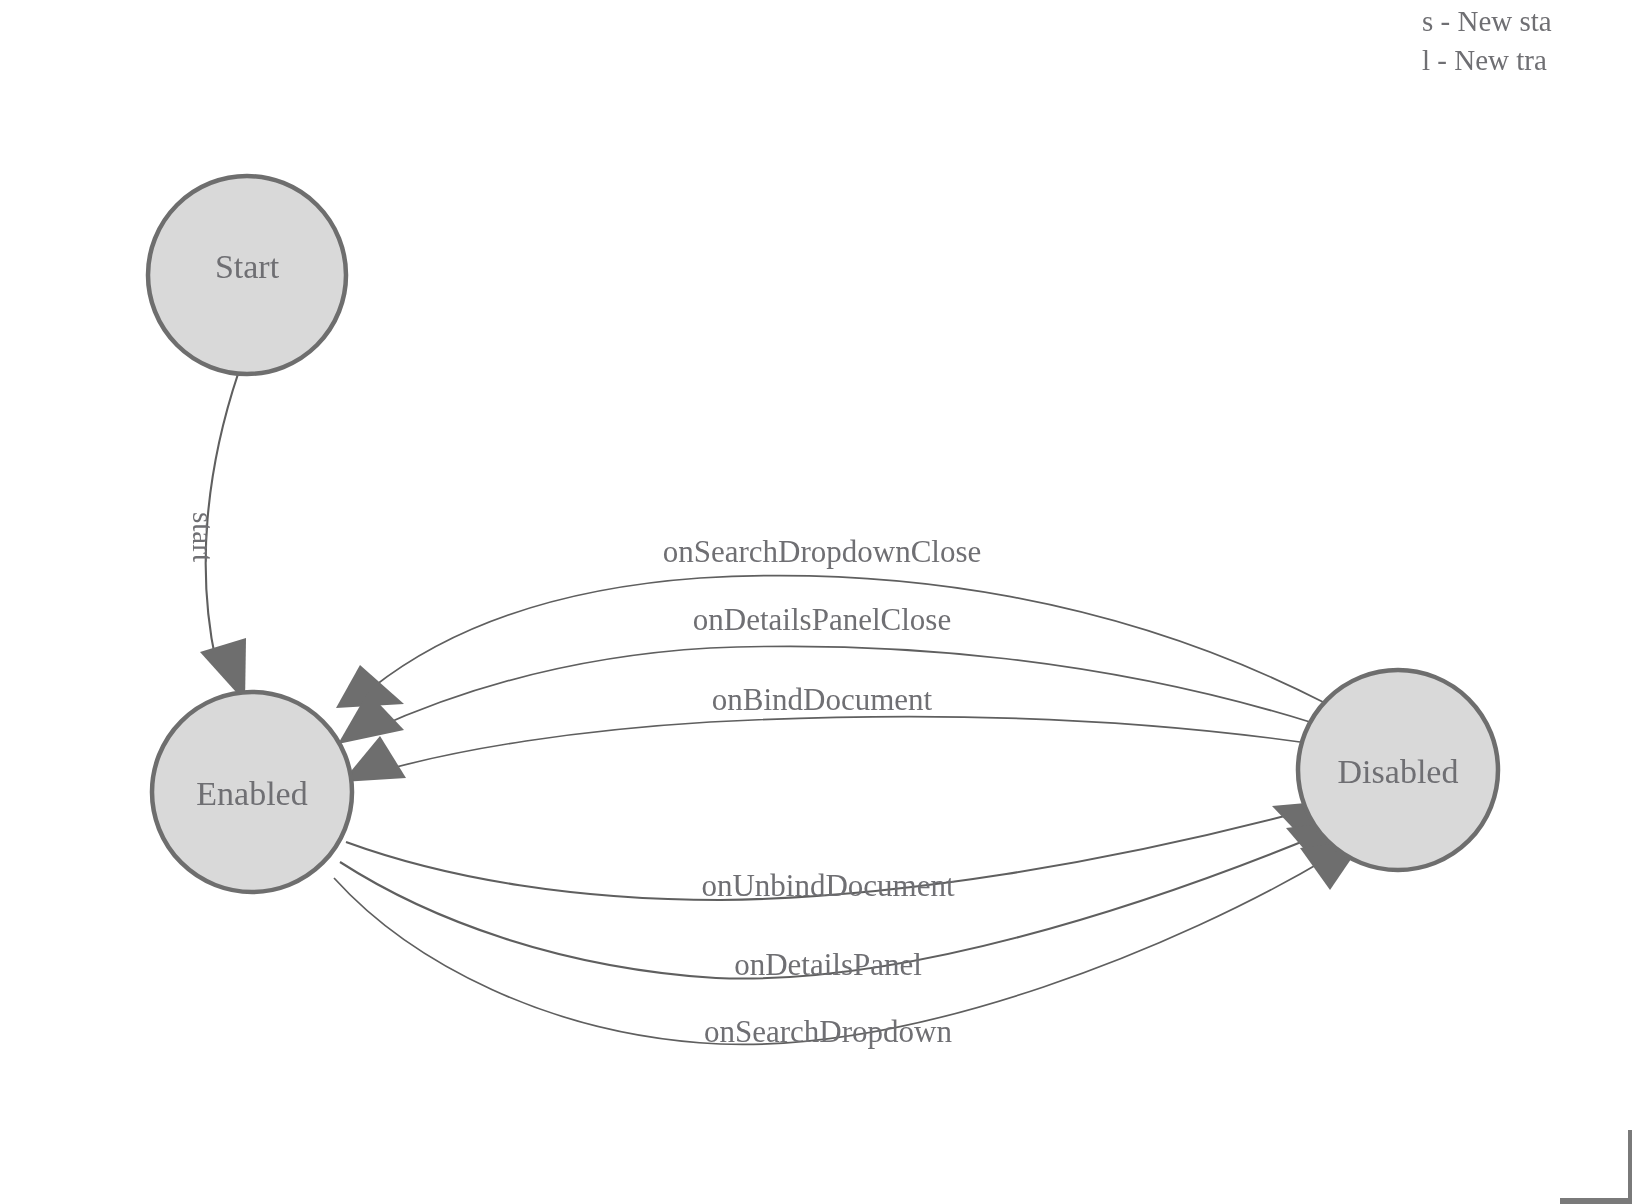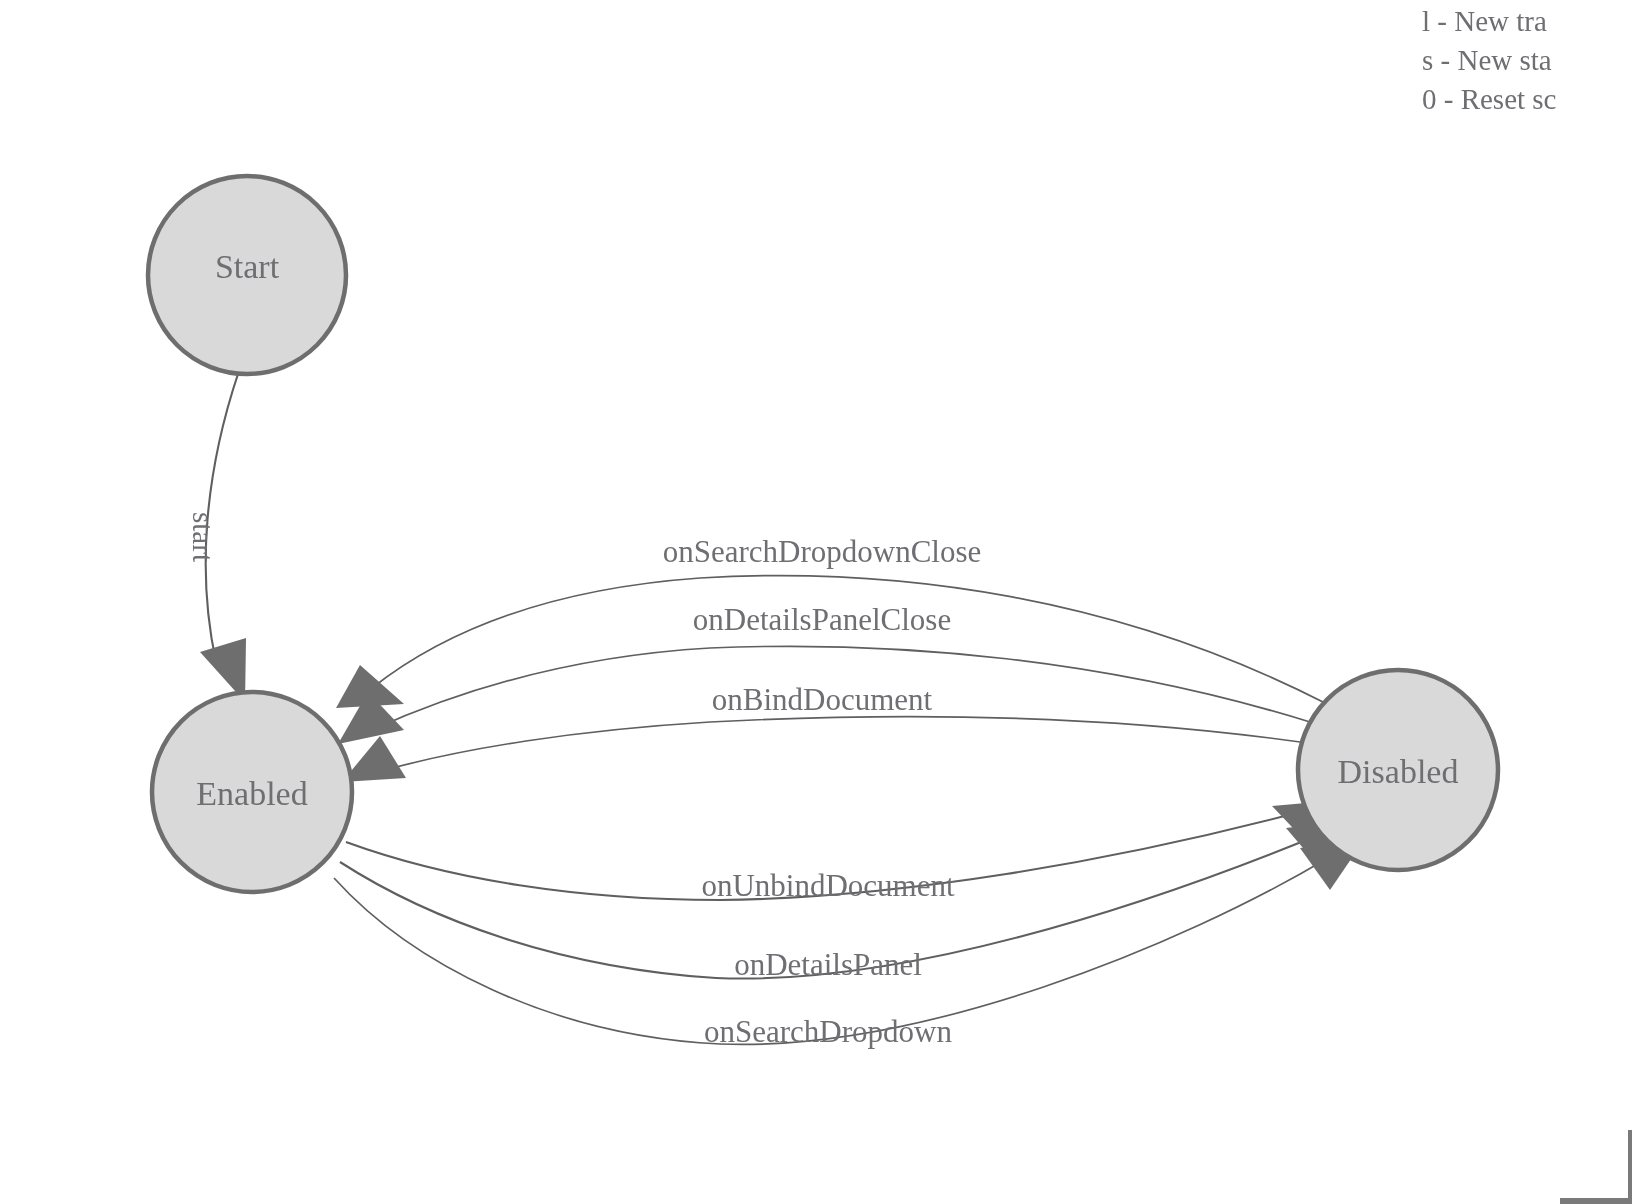--- a/index.html
+++ b/index.html
@@ -166,23 +166,22 @@
     </g>
 
     <g>
       <circle class="node-circle" cx="1398" cy="770" r="100"></circle>
       <text class="node-label" x="1398" y="771">Disabled</text>
     </g>
 
   </svg>
 
   <div class="help-text">
+    <div class="help-line">s - New sta</div>
     <div class="help-line">l - New tra</div>
-    <div class="help-line">s - New sta</div>
-    <div class="help-line">0 - Reset sc</div>
   </div>
 
   <div class="corner-handle">
     <div class="v-edge"></div>
     <div class="h-edge"></div>
   </div>
 
 </div>
 
 </body></html>

